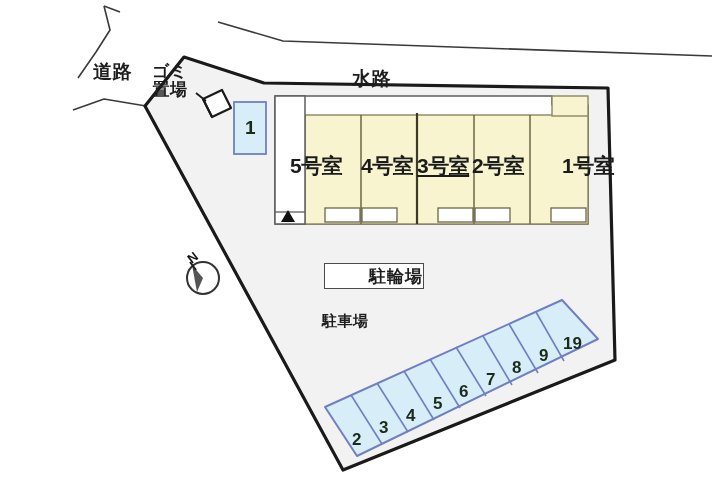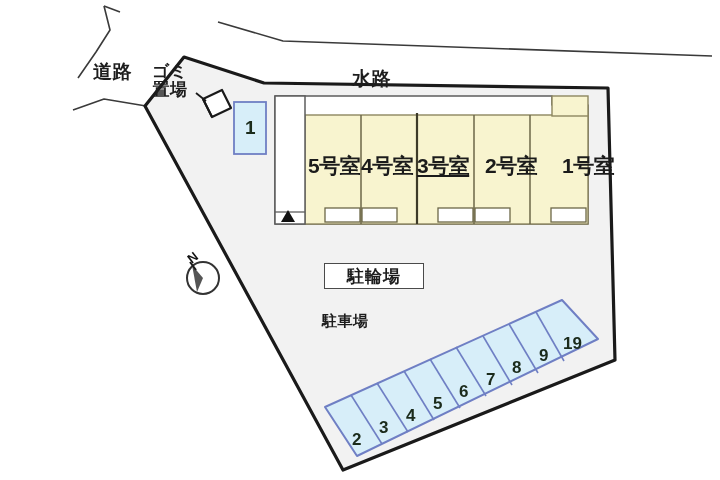--- a/index.html
+++ b/index.html
@@ -62,21 +62,21 @@
     position: absolute;
     left: 324px;
     top: 263px;
     width: 100px;
     height: 26px;
     border: 1px solid #4a4a4a;
     background: #ffffff;
     box-sizing: border-box;
     display: flex;
     align-items: center;
-    justify-content: center;
+    justify-content: flex-end;
   }
   .label-bike-box span {
     font-size: 17px;
     font-weight: bold;
     color: #1d1d1d;
     letter-spacing: 1px;
   }
   .unit-label {
     position: absolute;
     font-size: 21px;
@@ -196,24 +196,24 @@
   </div>
 
   <div class="label-bike-box">
     <span>駐輪場</span>
   </div>
 
   <div class="map-label label-parking-lot">駐車場</div>
 
   <div class="compass-letter">N</div>
 
-  <div class="unit-label" style="left:308px;">5号室</div>
+  <div class="unit-label" style="left:290px;">5号室</div>
   <div class="unit-label" style="left:361px;">4号室</div>
   <div class="unit-label" style="left:417px;text-decoration:underline;">3号室</div>
-  <div class="unit-label" style="left:485px;">2号室</div>
+  <div class="unit-label" style="left:472px;">2号室</div>
   <div class="unit-label" style="left:531px;padding-left:31px;">1号室</div>
 
   <div class="stall-label" style="left:245px; top:117px; font-size:19px;">1</div>
 
   <div class="stall-label" style="left:352px; top:430px;">2</div>
   <div class="stall-label" style="left:379px; top:418px;">3</div>
   <div class="stall-label" style="left:406px; top:406px;">4</div>
   <div class="stall-label" style="left:433px; top:394px;">5</div>
   <div class="stall-label" style="left:459px; top:382px;">6</div>
   <div class="stall-label" style="left:486px; top:370px;">7</div>

